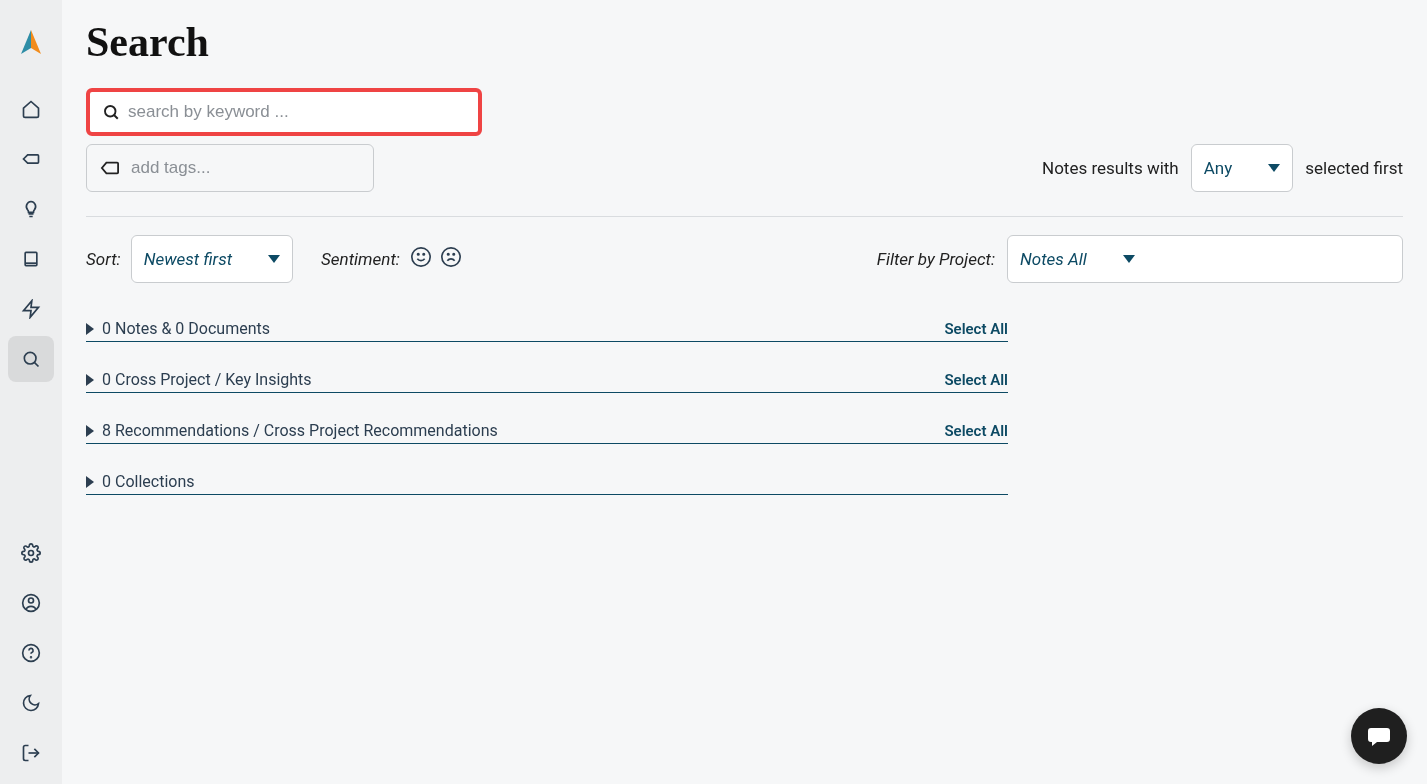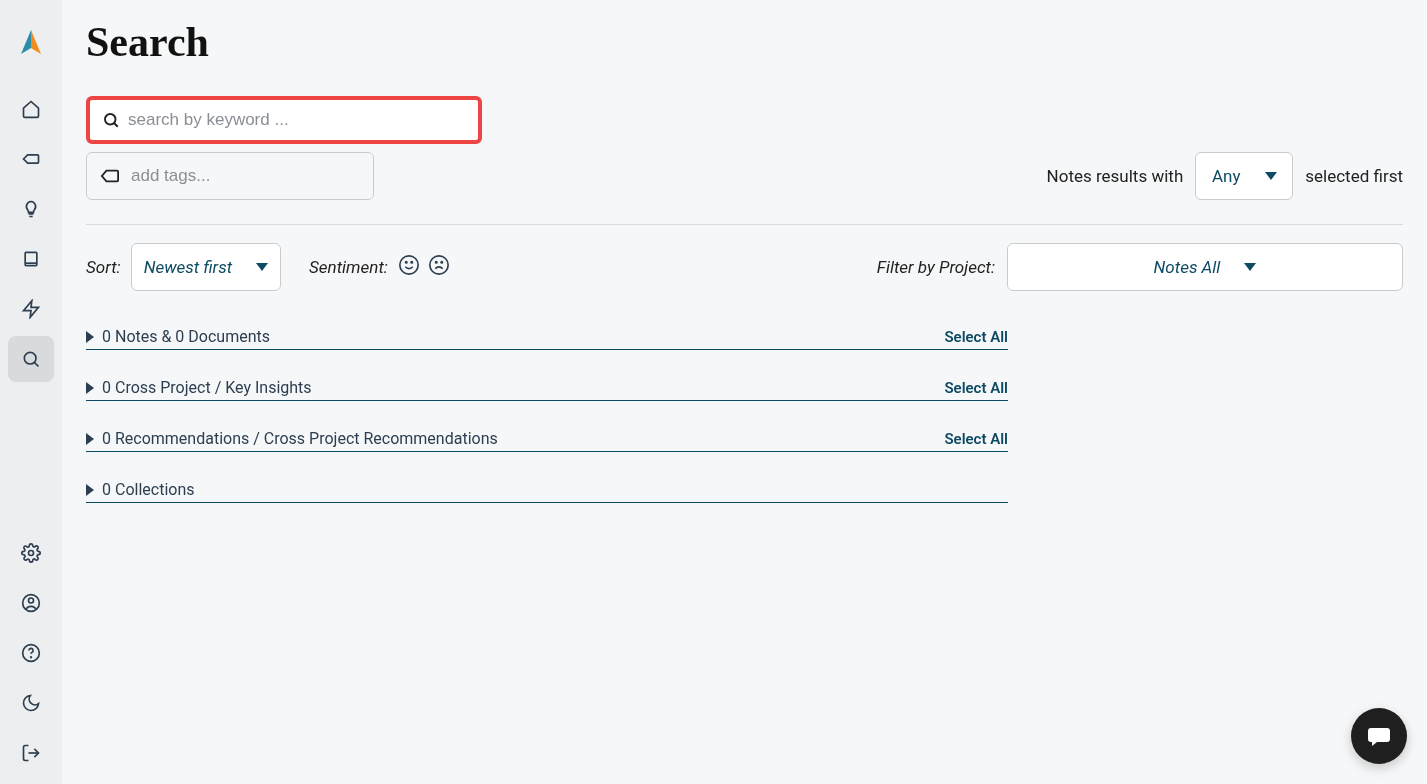--- a/index.html
+++ b/index.html
@@ -63,21 +63,21 @@
 .main {
   flex: 1;
   padding: 18px 24px 0 24px;
   overflow: auto;
 }
 .page-title {
   font-family: Georgia, "Times New Roman", serif;
   font-size: 42px;
   font-weight: 700;
   color: #111;
-  margin-bottom: 30px;
+  margin-bottom: 22px;
 }
 .search-row {
   display: flex;
   flex-direction: column;
   gap: 8px;
 }
 .search-box {
   width: 396px;
   height: 48px;
   border: 4px solid #ef4444;
@@ -130,26 +130,26 @@
   font-size: 17px;
   color: #222;
 }
 .select-box {
   height: 48px;
   border: 1px solid #c9cccf;
   border-radius: 6px;
   background: #fff;
   display: flex;
   align-items: center;
-  justify-content: center;
+  justify-content: flex-start;
   padding: 0 12px;
   cursor: pointer;
   font-size: 17px;
   color: #0d4a64;
-  gap: 24px;
+  gap: 36px;
 }
 .select-box.small { min-width: 98px; }
 .select-box.sort { min-width: 128px; }
 .select-box.wide { width: 396px; }
 .divider {
   border: none;
   border-top: 1px solid #d9dcdf;
   margin: 24px 0 18px 0;
 }
 .controls-row {
@@ -413,21 +413,21 @@
           </div>
           <span class="select-all">Select All</span>
         </div>
       </div>
       <div class="section">
         <div class="section-header">
           <div class="section-left">
             <svg class="triangle" width="8" height="12" viewBox="0 0 8 12">
                 <polygon points="0,0 0,12 8,6" fill="#2c3e50"></polygon>
               </svg>
-            <span class="section-title">0 Recommendations / Cross Project Recommendations</span>
+            <span class="section-title">8 Recommendations / Cross Project Recommendations</span>
           </div>
           <span class="select-all">Select All</span>
         </div>
       </div>
       <div class="section">
         <div class="section-header">
           <div class="section-left">
             <svg class="triangle" width="8" height="12" viewBox="0 0 8 12">
                 <polygon points="0,0 0,12 8,6" fill="#2c3e50"></polygon>
               </svg>

